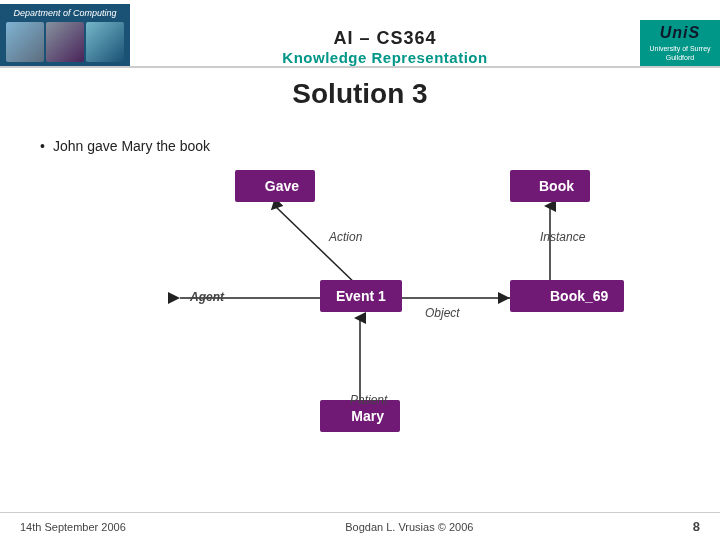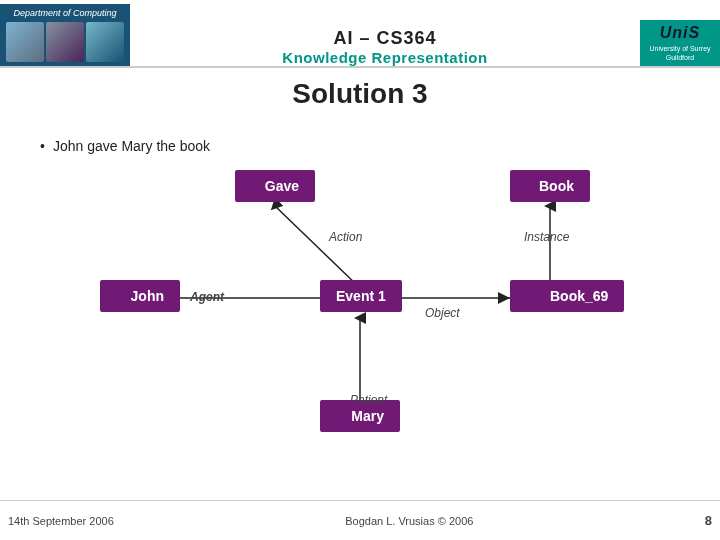--- a/index.html
+++ b/index.html
@@ -156,45 +156,45 @@
 
     
     .label {
       position: absolute;
       font-size: 12px;
       color: #444;
       font-style: italic;
     }
 
     .label-action { left: 242px; top: 60px; margin-left: 47px; }
-    .label-instance { left: 484px; top: 60px; font-style: italic; }
+    .label-instance { left: 500px; top: 60px; font-style: italic; }
     .label-agent { left: 150px; top: 120px; font-weight: bold; }
     .label-object { left: 385px; top: 136px; }
     .label-patient { left: 310px; top: 183px; margin-top: 40px; }
 
     
     .arrows-svg {
       position: absolute;
       top: 0; left: 0;
       width: 640px;
       height: 310px;
       pointer-events: none;
     }
 
     
     .footer {
       position: absolute;
       bottom: 0;
       left: 0;
       right: 0;
-      height: 40px;
+      height: 28px;
       display: flex;
       align-items: center;
       justify-content: space-between;
-      padding: 0 8px;
+      padding: 0 20px;
       border-top: 1px solid #ccc;
     }
 
     .footer-left {
       font-size: 11px;
       color: #444;
     }
 
     .footer-center {
       font-size: 11px;
@@ -263,21 +263,20 @@
 
       <line x1="360" y1="128" x2="470" y2="128" stroke="#222" stroke-width="1.5" marker-end="url(#arrowhead-right)"></line>
 
       <line x1="320" y1="238" x2="320" y2="148" stroke="#222" stroke-width="1.5" marker-end="url(#arrowhead-up)"></line>
     </svg>
 
     <div class="box box-gave">Gave</div>
     <div class="box box-book">Book</div>
     <div class="box box-event1">Event 1</div>
     <div class="box box-book69">Book_69</div>
-    <div class="box box-john">John</div>
     <div class="box box-mary">Mary</div>
 
     <span class="label label-action">Action</span>
     <span class="label label-instance">Instance</span>
     <span class="label label-agent">Agent</span>
     <span class="label label-object">Object</span>
     <span class="label label-patient">Patient</span>
   </div>
 </div>
 

